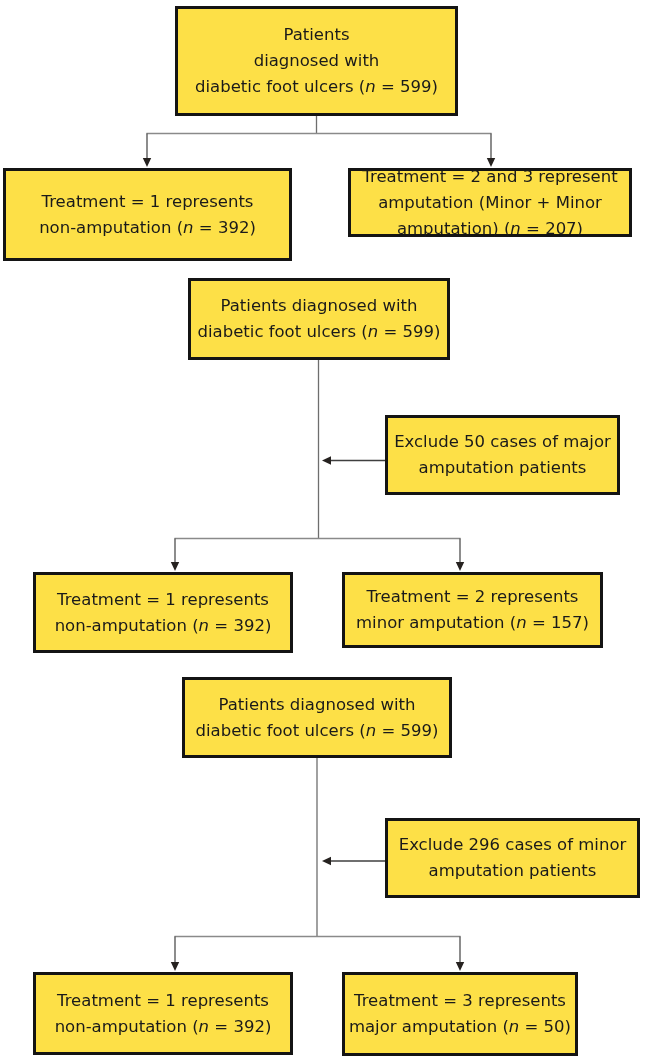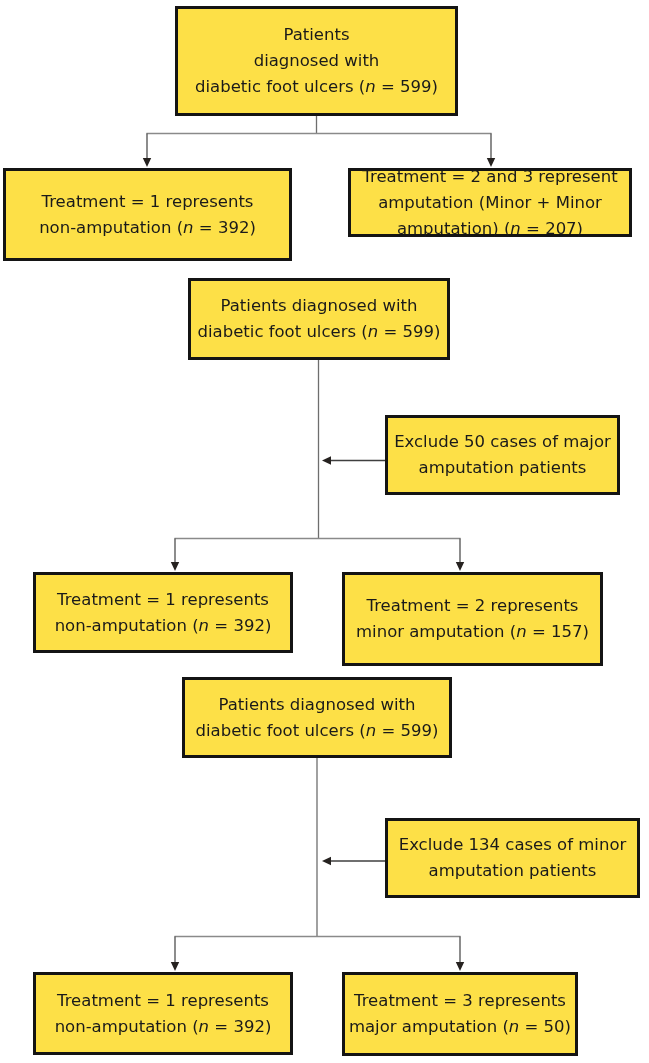--- a/index.html
+++ b/index.html
@@ -34,21 +34,21 @@
   .line { display: block; }
   .it { font-style: italic; }
 
   
   #b1  { left: 175px; top: 6px;   width: 283px; height: 110px; }
   #b1L { left: 3px;   top: 168px; width: 289px; height: 93px;  }
   #b1R { left: 348px; top: 168px; width: 284px; height: 69px;  }
   #b2  { left: 188px; top: 278px; width: 262px; height: 82px;  }
   #e1  { left: 385px; top: 415px; width: 235px; height: 80px;  }
   #b2L { left: 33px;  top: 572px; width: 260px; height: 81px;  }
-  #b2R { left: 342px; top: 572px; width: 261px; height: 94px;  }
+  #b2R { left: 342px; top: 572px; width: 261px; height: 76px;  }
   #b3  { left: 182px; top: 677px; width: 270px; height: 81px;  }
   #e2  { left: 385px; top: 818px; width: 255px; height: 80px;  }
   #b3L { left: 33px;  top: 972px; width: 260px; height: 83px;  }
   #b3R { left: 342px; top: 972px; width: 236px; height: 84px;  }
 </style>
 </head>
 <body>
 
 <div class="canvas">
 
@@ -110,21 +110,21 @@
   <div id="b2R" class="fbox">
     <div class="line"><span>Treatment = 2 represents</span></div>
     <div class="line"><span>minor amputation (</span><span class="it">n</span><span> = 157)</span></div>
   </div>
 
   <div id="b3" class="fbox">
     <div class="line"><span>Patients diagnosed with</span></div>
     <div class="line"><span>diabetic foot ulcers (</span><span class="it">n</span><span> = 599)</span></div>
   </div>
   <div id="e2" class="fbox">
-    <div class="line"><span>Exclude 134 cases of minor</span></div>
+    <div class="line"><span>Exclude 296 cases of minor</span></div>
     <div class="line"><span>amputation patients</span></div>
   </div>
   <div id="b3L" class="fbox">
     <div class="line"><span>Treatment = 1 represents</span></div>
     <div class="line"><span>non-amputation (</span><span class="it">n</span><span> = 392)</span></div>
   </div>
   <div id="b3R" class="fbox">
     <div class="line"><span>Treatment = 3 represents</span></div>
     <div class="line"><span>major amputation (</span><span class="it">n</span><span> = 50)</span></div>
   </div>

